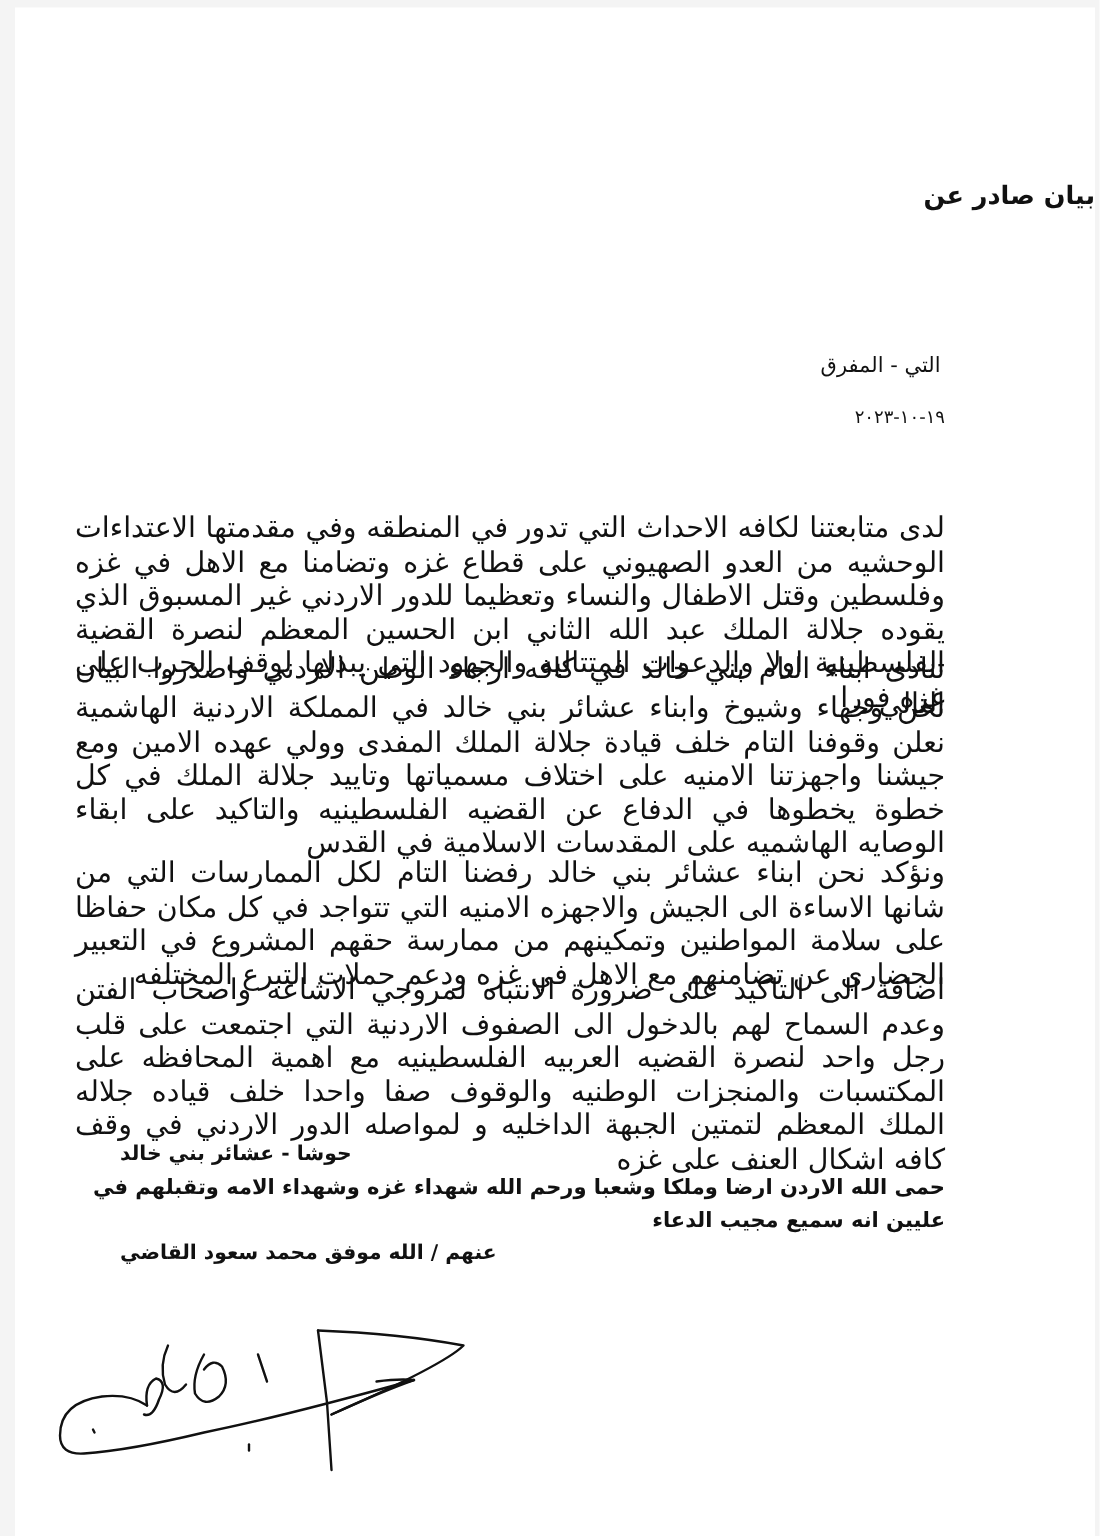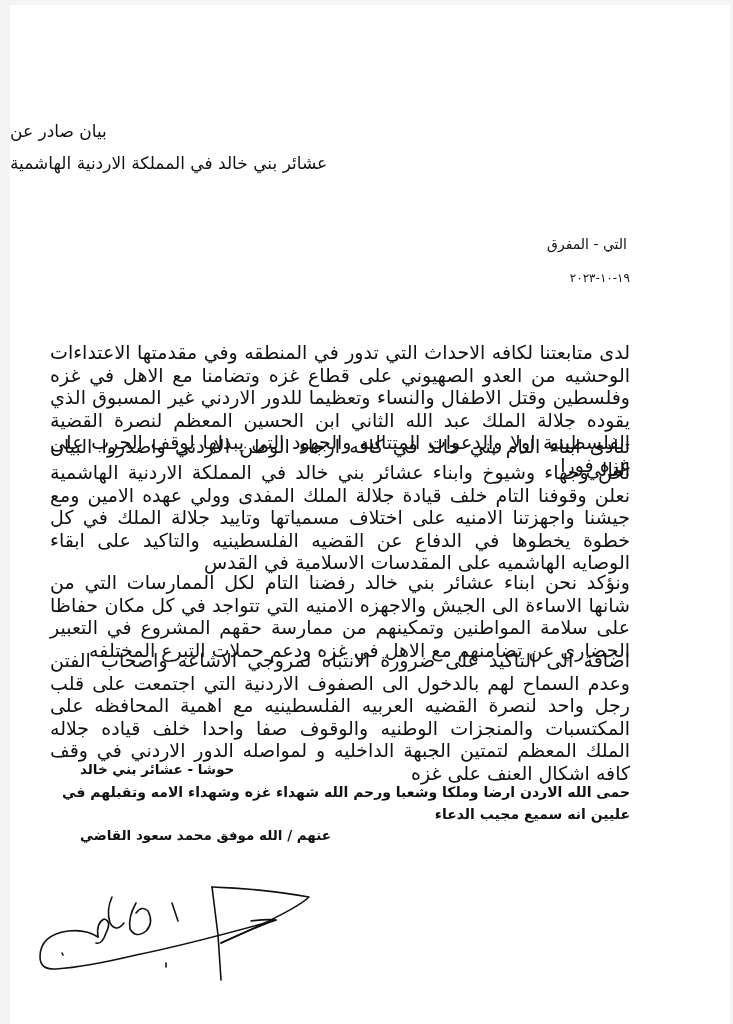--- a/index.html
+++ b/index.html
@@ -8,22 +8,22 @@
       background: #f4f4f4;
       font-family: "DejaVu Sans", "Liberation Sans", sans-serif;
       color: #111;
     }
     .page {
       position: absolute; left: 10px; top: 5px; width: 720px; height: 1019px;
       background: #ffffff;
     }
     .rtl { direction: rtl; text-align: right; }
     .title1, .title2 {
-      position: absolute; left: 0; width: 720px; text-align: left;
-      font-weight: normal; direction: rtl;
+      position: absolute; left: 0; width: 720px; text-align: right;
+      font-weight: bold; direction: rtl;
     }
     .title1 { top: 116px; font-size: 17px; }
     .title2 { top: 148px; font-size: 17px; }
     .place { position: absolute; right: 103px; top: 231px; font-size: 14px; }
     .date { position: absolute; right: 100px; top: 266px; font-size: 12px; letter-spacing: 0.5px; }
     .para {
       position: absolute; right: 100px; width: 580px; font-size: 19px; line-height: 22.5px;
       text-align: justify; text-align-last: right; direction: rtl;
     }
     .p1 { top: 336px; }
@@ -43,21 +43,20 @@
     .s1 { top: 756px; }
     .s2 { top: 822px; }
     .s3 { top: 854px; }
     .signature { position: absolute; left: 16px; top: 870px; width: 300px; height: 110px; }
   </style>
 </head>
 <body>
 
 <div class="page">
   <div class="title1">بيان صادر عن</div>
-  <div class="title2">عشائر بني خالد في المملكة الاردنية الهاشمية</div>
 
   <div class="place rtl">التي -  المفرق</div>
   <div class="date rtl">١٩-١٠-٢٠٢٣</div>
 
   <div class="para p1">لدى متابعتنا لكافه الاحداث التي تدور في المنطقه وفي مقدمتها الاعتداءات الوحشيه من العدو الصهيوني على قطاع غزه وتضامنا مع الاهل  في غزه وفلسطين وقتل الاطفال والنساء وتعظيما للدور الاردني غير المسبوق الذي يقوده جلالة الملك عبد الله الثاني ابن الحسين المعظم لنصرة القضية الفلسطينية اولا والدعوات المتتاليه والجهود التي يبذلها لوقف الحرب على غزه فورا</div>
   <div class="para p2">تنادى ابناء التام بني خالد في كافه ارجاء الوطن الاردني واصدروا البيان التالي</div>
   <div class="para p3">نحن وجهاء وشيوخ وابناء عشائر بني خالد في المملكة الاردنية الهاشمية نعلن وقوفنا  التام خلف قيادة جلالة الملك المفدى وولي عهده الامين ومع جيشنا واجهزتنا الامنيه على اختلاف مسمياتها وتاييد جلالة الملك في كل خطوة يخطوها في الدفاع عن القضيه الفلسطينيه والتاكيد على ابقاء الوصايه الهاشميه على المقدسات الاسلامية في القدس</div>
   <div class="para p4">ونؤكد نحن ابناء عشائر بني خالد رفضنا التام لكل الممارسات التي من شانها الاساءة الى الجيش والاجهزه الامنيه التي تتواجد في كل مكان حفاظا على سلامة المواطنين وتمكينهم من ممارسة حقهم المشروع في التعبير الحضاري عن تضامنهم مع الاهل  في غزه ودعم حملات التبرع المختلفه</div>
   <div class="para p5">اضافة الى التاكيد على ضرورة الانتباه لمروجي  الاشاعه واصحاب الفتن وعدم السماح لهم بالدخول الى الصفوف الاردنية التي اجتمعت على قلب رجل واحد لنصرة القضيه العربيه الفلسطينيه مع اهمية المحافظه على المكتسبات والمنجزات الوطنيه والوقوف صفا واحدا خلف قياده جلاله الملك المعظم لتمتين الجبهة الداخليه و لمواصله الدور الاردني في وقف كافه اشكال العنف على غزه</div>
 

